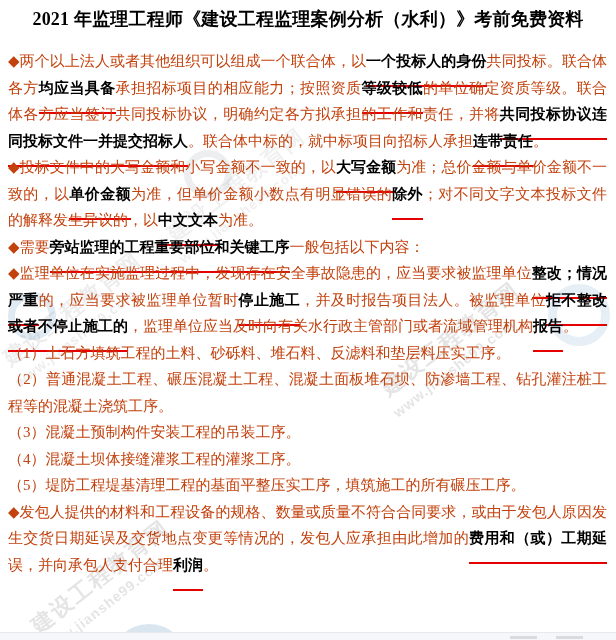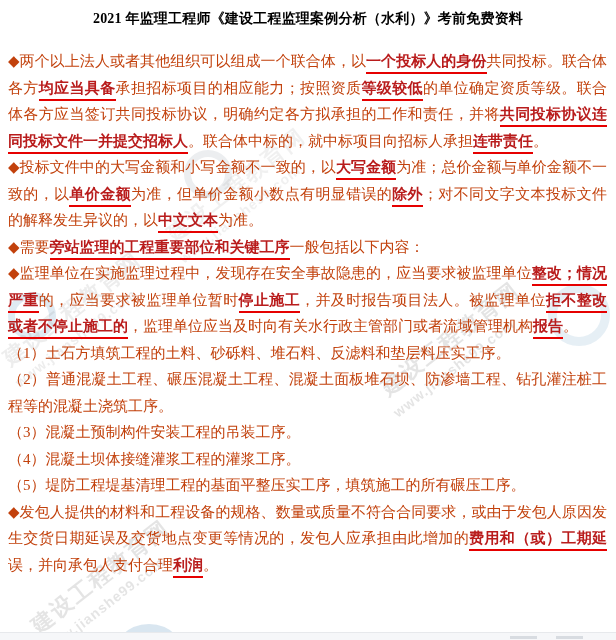--- a/index.html
+++ b/index.html
@@ -7,37 +7,37 @@
     width:616px;height:640px;overflow:hidden;background:#ffffff;
     font-family:"Liberation Serif","DejaVu Serif",serif;
   }
   .page{
     position:relative;width:616px;height:640px;background:#ffffff;overflow:hidden;
   }
   .doc-title{
     position:relative;z-index:2;
     margin:7px 6px 0 6px;
     text-align:center;
-    font-size:14px;font-weight:bold;color:#000000;
+    font-size:18px;font-weight:bold;color:#000000;
     letter-spacing:0.2px;
     line-height:24px;
   }
   .doc-body{
     position:relative;z-index:2;
     margin:17px 9px 0 8px;
     font-size:15px;color:#1f1f1f;
     line-height:26.5px;
     text-align:justify;
   }
   .para{margin:0;padding:0;}
   .seg{color:#c2410c;}
   .seg.red{
-    color:#b91c1c;font-weight:bold;
+    color:#000000;font-weight:bold;
     border-bottom:2px solid #e60000;
-    padding-bottom:3px;
+    padding-bottom:16px;
   }
   
   .wm{
     position:absolute;z-index:1;
     transform:rotate(-38deg);
     color:#8a8a8a;
     font-family:"Liberation Sans","DejaVu Sans",sans-serif;
     font-weight:bold;white-space:nowrap;
     pointer-events:none;
   }

